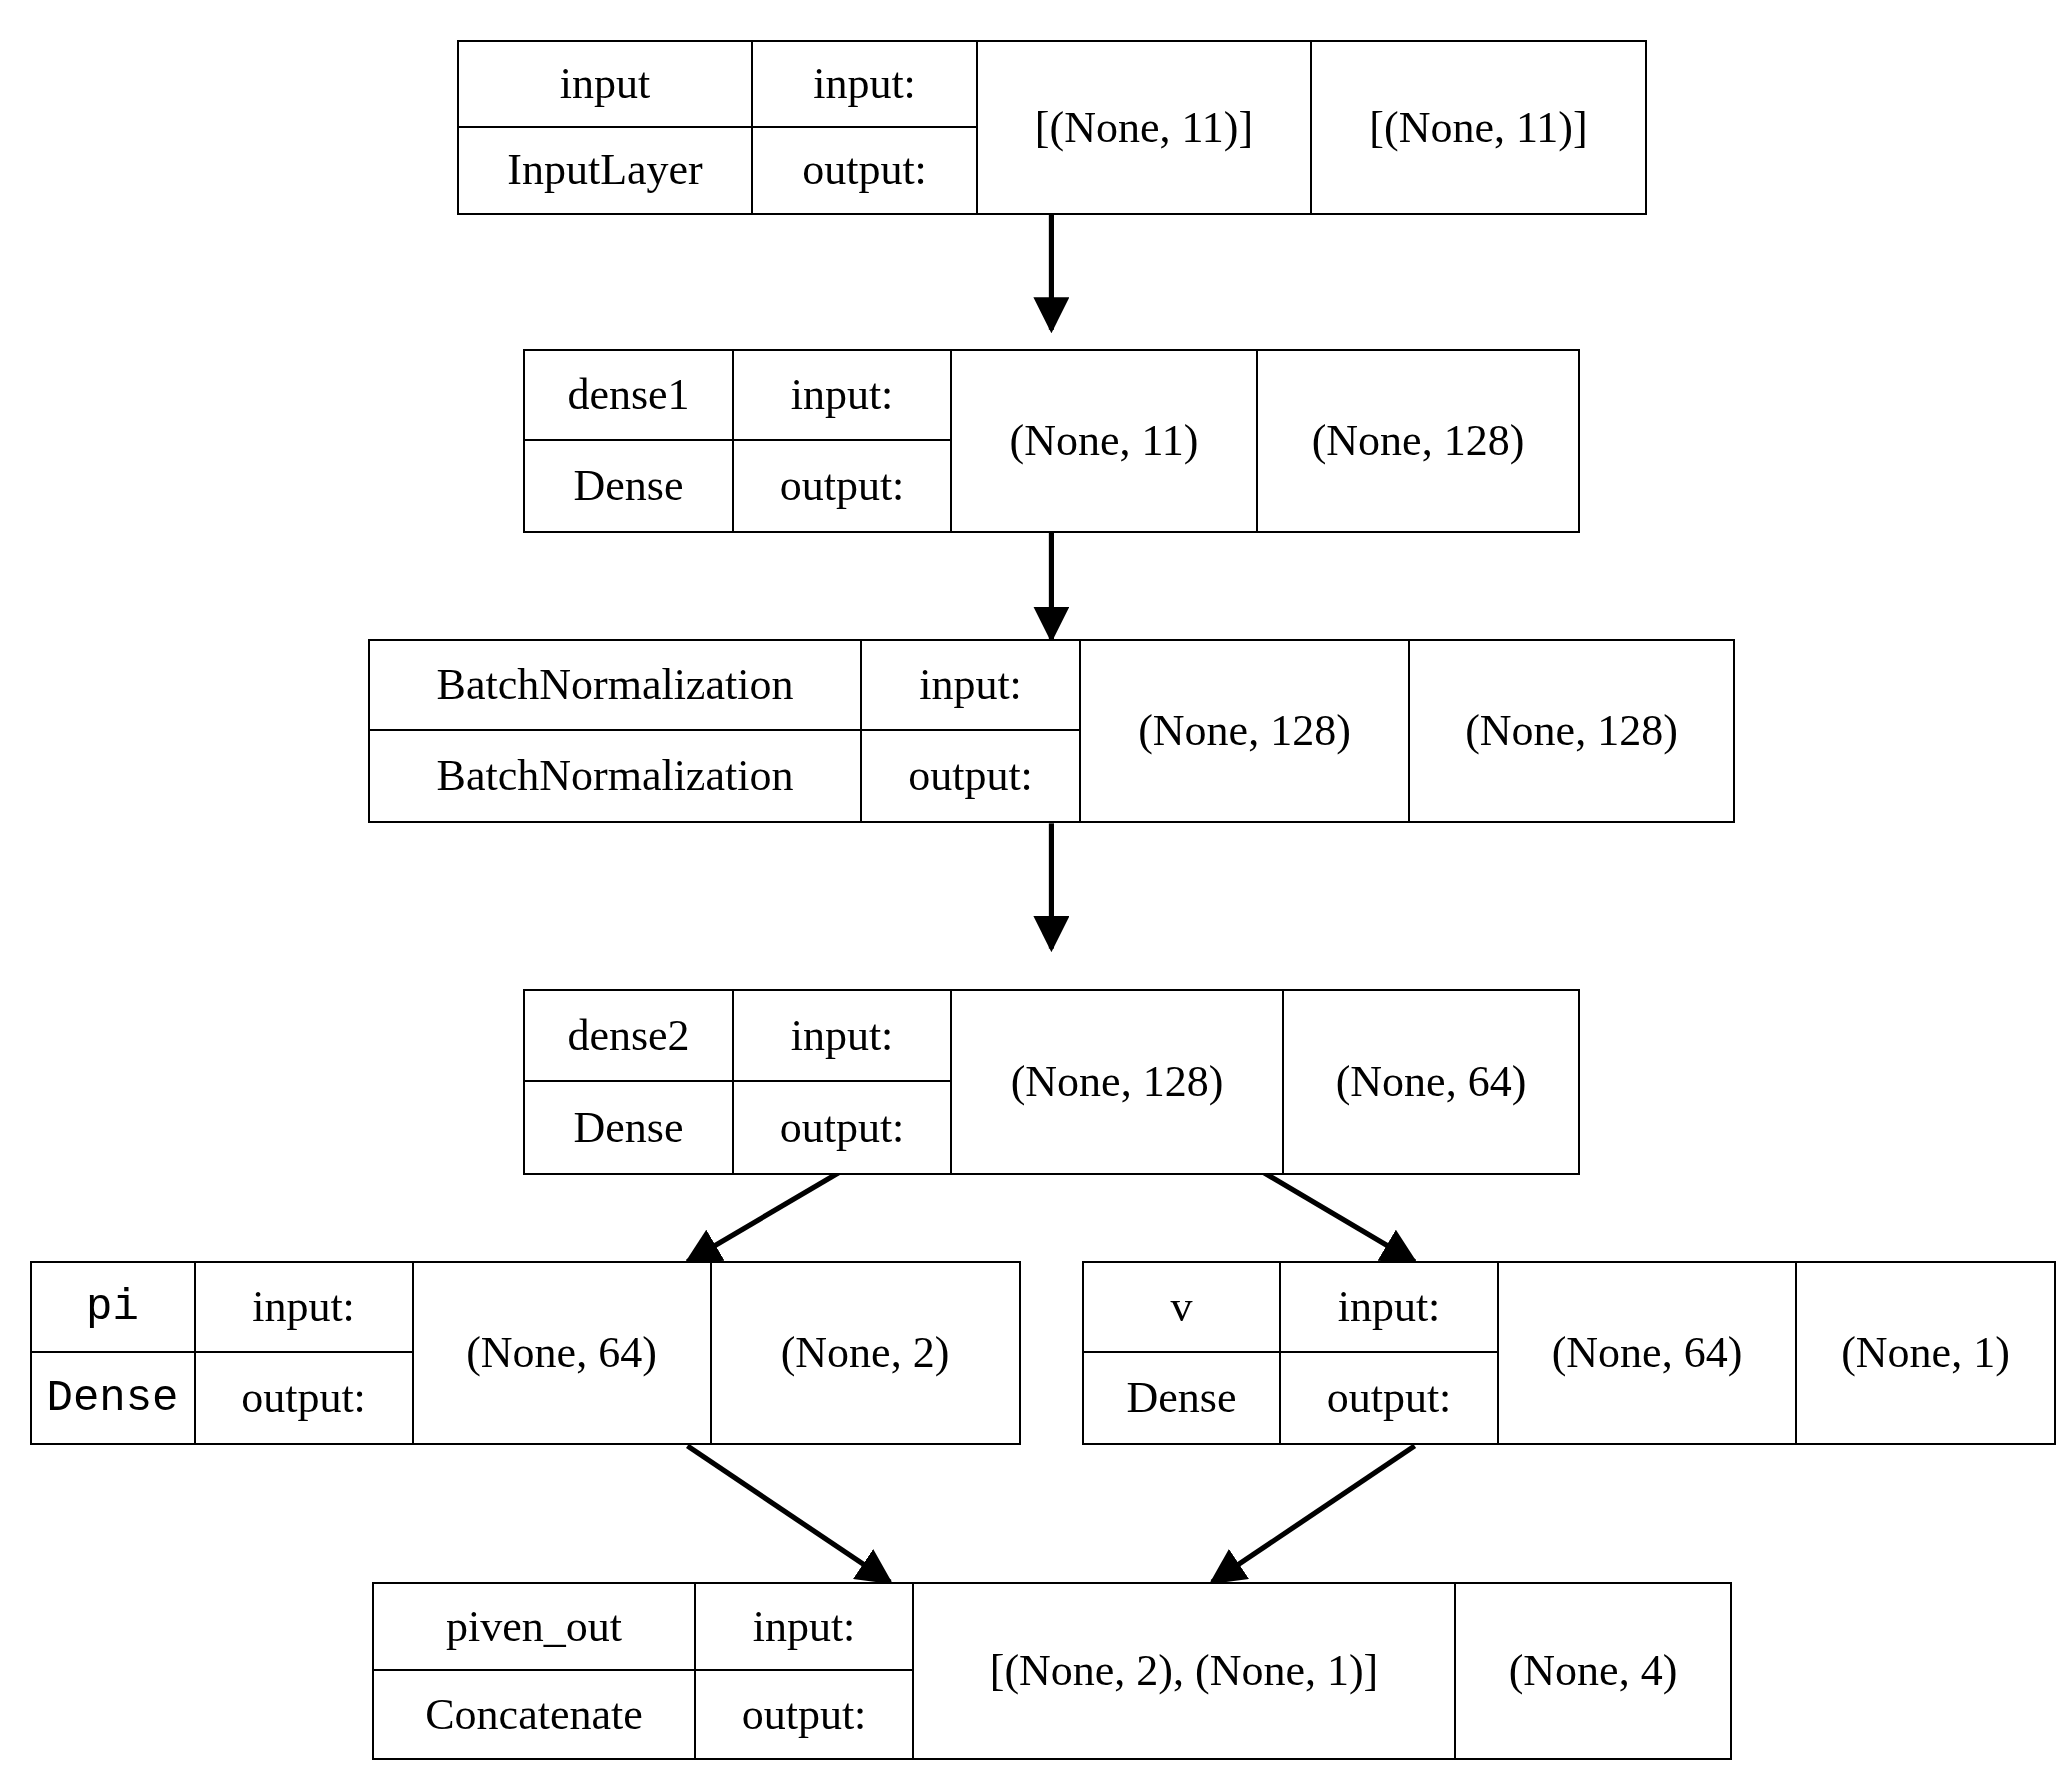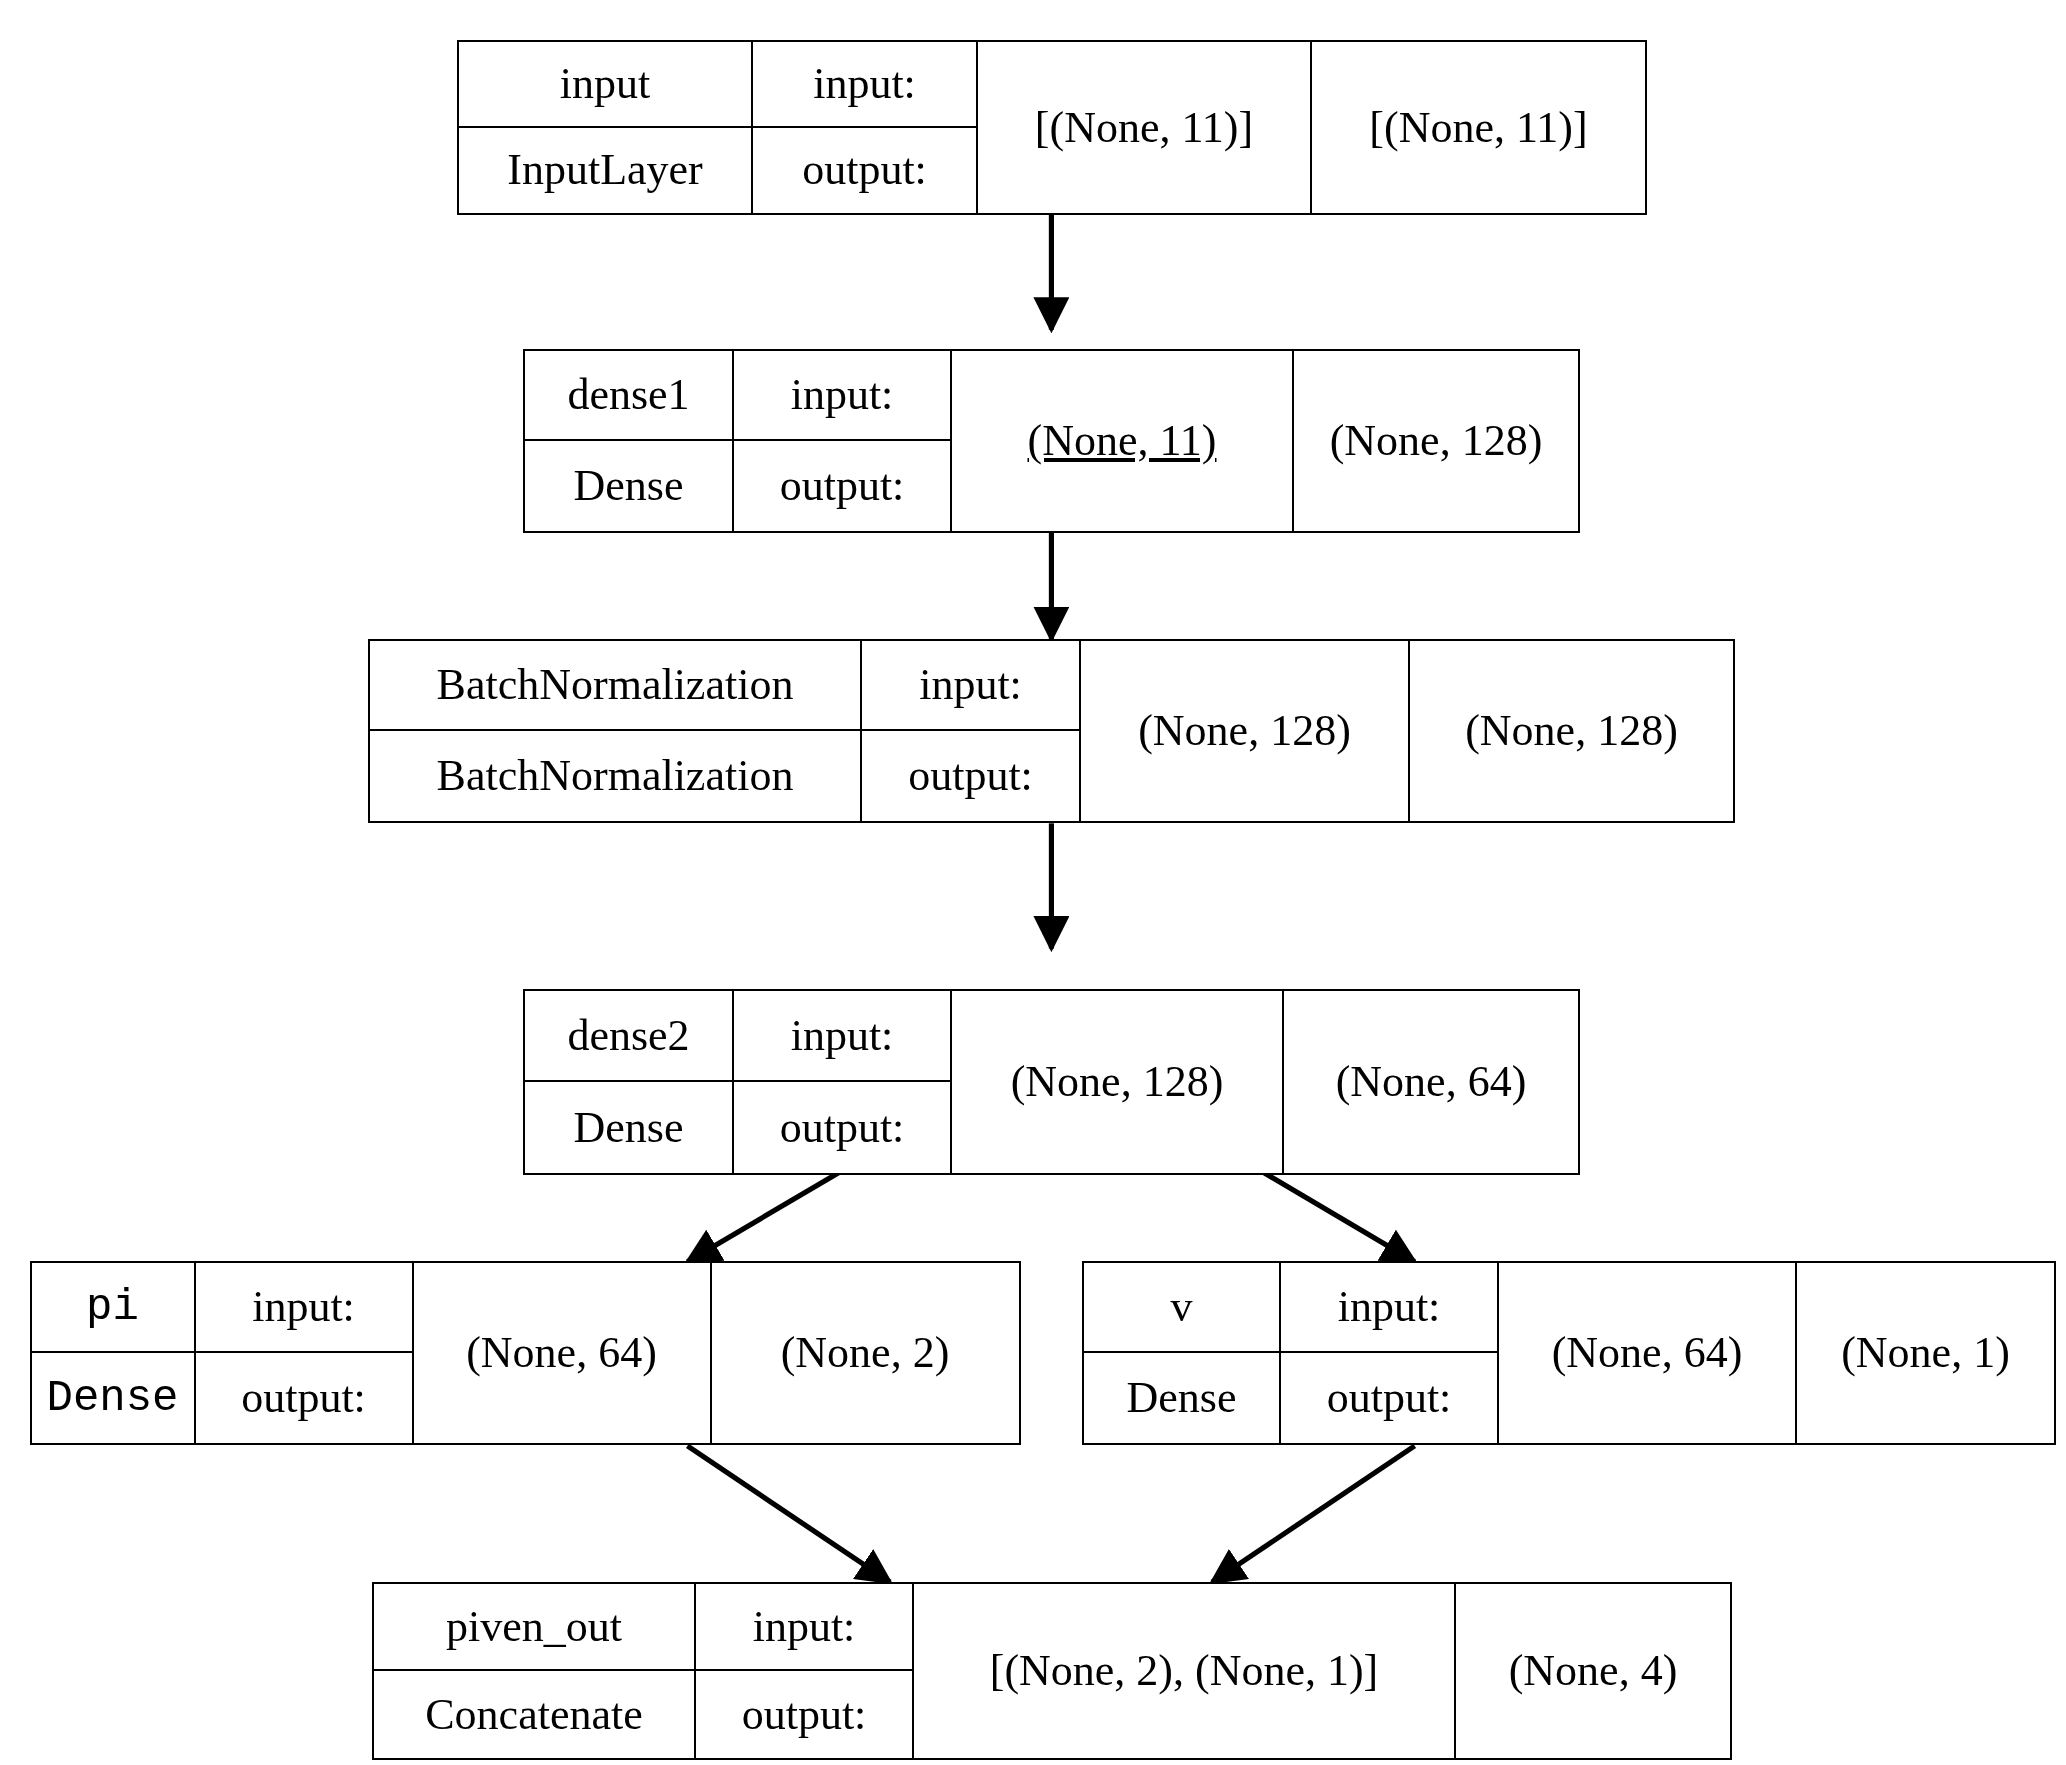--- a/index.html
+++ b/index.html
@@ -110,21 +110,21 @@
 
   <div class="node" style="left:523px; top:329px; width:1057px; height:184px;margin-top:20px;">
     <div class="col col-div" style="width:209px;">
       <div class="cell cell-top">dense1</div>
       <div class="cell">Dense</div>
     </div>
     <div class="col col-div" style="width:218px;">
       <div class="cell cell-top">input:</div>
       <div class="cell">output:</div>
     </div>
-    <div class="col col-div" style="width:342px;text-decoration:underline;">
+    <div class="col col-div" style="width:306px;">
       <div class="cell cell-full">(None, 11)</div>
     </div>
     <div class="col" style="flex:1 1 auto;">
       <div class="cell cell-full">(None, 128)</div>
     </div>
   </div>
 
   <div class="node" style="left:368px; top:639px; width:1367px; height:184px;">
     <div class="col col-div" style="width:492px;">
       <div class="cell cell-top">BatchNormalization</div>

